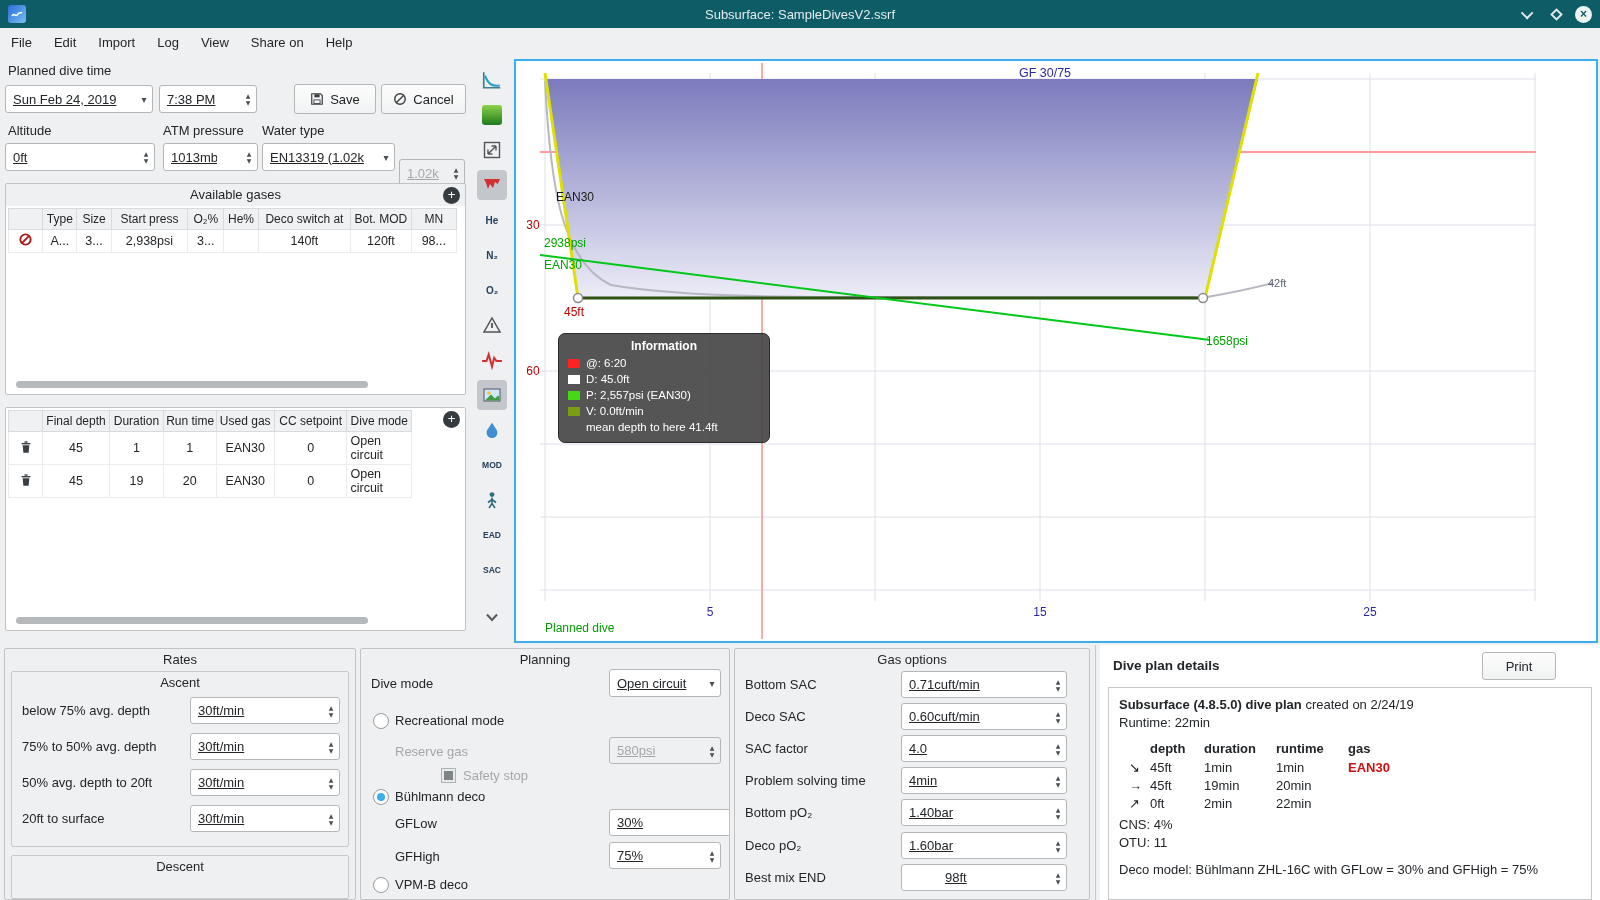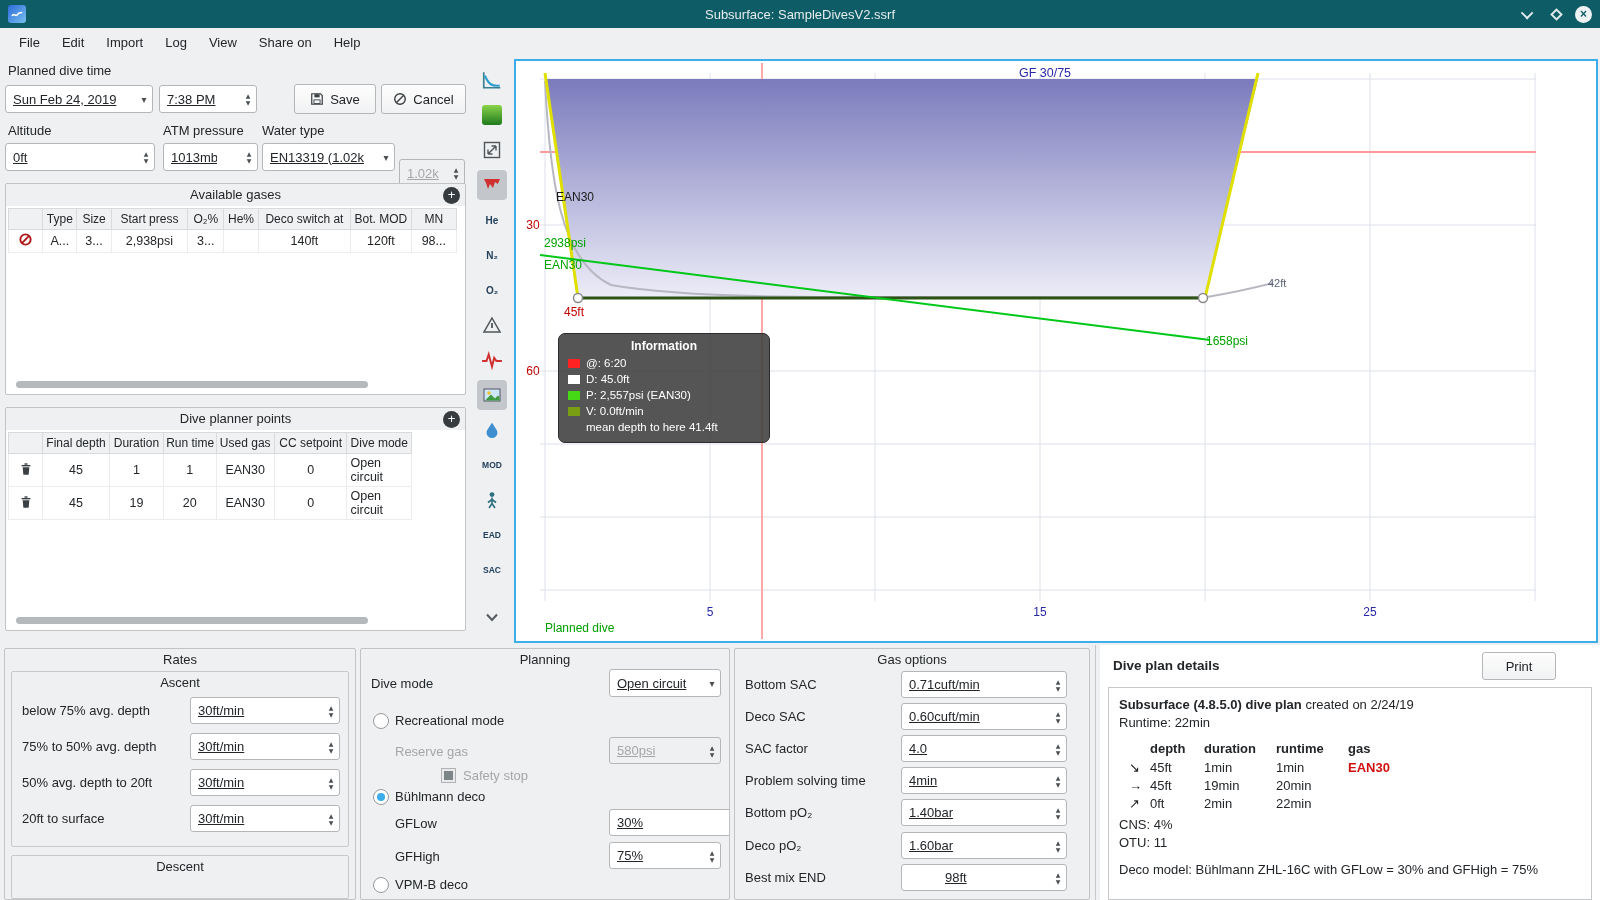--- a/index.html
+++ b/index.html
@@ -12,21 +12,21 @@
               background:linear-gradient(135deg,#2b6bd8,#79c0f0); display:flex; align-items:center; justify-content:center; }
   .app-icon svg { display:block; }
   .titlebar .title { flex:1; text-align:center; color:#e4ecec; font-size:13px; }
   .winbtns { position:absolute; right:8px; top:0; height:28px; display:flex; align-items:center; gap:10px; }
   .wb { width:18px; height:18px; display:flex; align-items:center; justify-content:center; cursor:default; }
   .wb .chev { width:9px; height:9px; border-left:2px solid #dfe9e9; border-bottom:2px solid #dfe9e9; transform:rotate(-45deg) translateY(-2px); }
   .wb .dia { width:9px; height:9px; border:2px solid #dfe9e9; transform:rotate(45deg); }
   .wb.close { background:#eef4f4; border-radius:50%; width:17px; height:17px; color:#0e5c66; font-size:12px; font-weight:bold; line-height:1; }
 
   
-  .menubar { position:absolute; left:0; top:28px; width:1600px; height:29px; background:#eff0f1; display:flex; align-items:center; padding-left:8px; }
+  .menubar { position:absolute; left:0; top:28px; width:1600px; height:29px; background:#eff0f1; display:flex; align-items:center; padding-left:0; }
   .menu-item { padding:5px 11px; font-size:13px; color:#232629; }
 
   
   .lbl { position:absolute; font-size:13px; color:#232629; white-space:nowrap; }
   .lbl.dis { color:#a4a7a9; }
   .btn { position:absolute; background:linear-gradient(#fdfdfd,#f1f2f3); border:1px solid #b4b6b8; border-radius:3px;
          display:flex; align-items:center; justify-content:center; gap:6px; font-size:13px; color:#232629; }
   .combo, .spin { position:absolute; background:#fff; border:1px solid #b4b6b8; border-radius:3px; display:flex; align-items:center; overflow:hidden; }
   .combo .val, .spin .val { flex:1; padding-left:7px; font-size:13px; white-space:nowrap; overflow:hidden;text-decoration:underline; }
   .combo .carrow { width:16px; color:#4a4f53; font-size:10px; font-family:"DejaVu Sans",sans-serif; text-align:center; }
@@ -217,21 +217,20 @@
           <td>140ft</td>
           <td>120ft</td>
           <td>98...</td>
         </tr>
       </tbody>
     </table>
     <div class="hscroll"></div>
   </div>
 
   <div class="gbox" style="left:5px;top:350px;width:461px;height:224px;">
-    <div class="gbox-title">Dive planner points</div>
     <div class="plus-btn">+</div>
     <table class="grid" style="width:404px;">
       <colgroup>
           <col style="width:34px">
           <col style="width:66px">
           <col style="width:54px">
           <col style="width:52px">
           <col style="width:58px">
           <col style="width:72px">
           <col style="width:64px">

